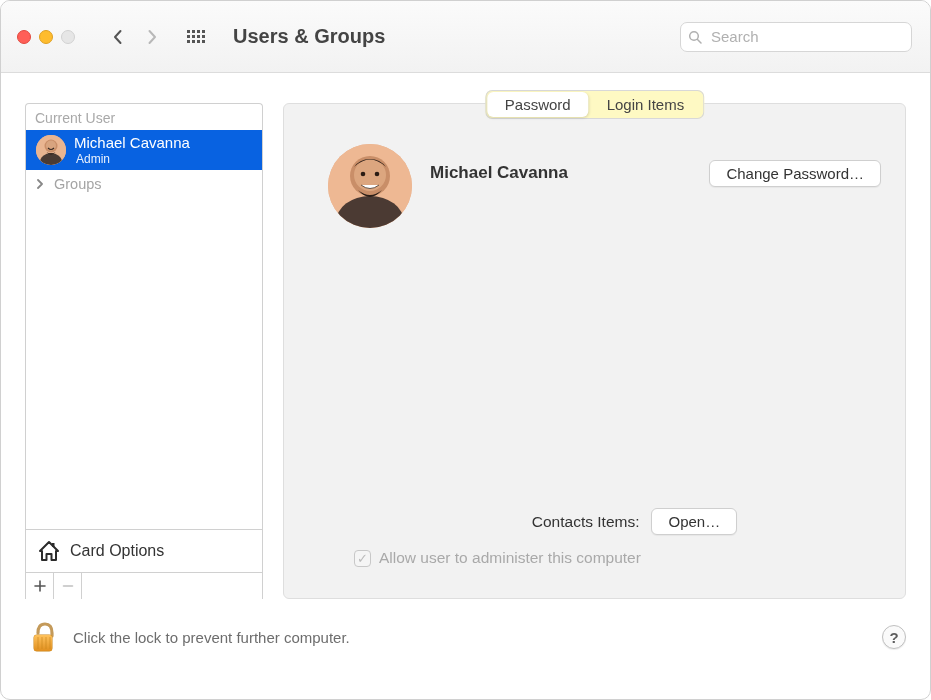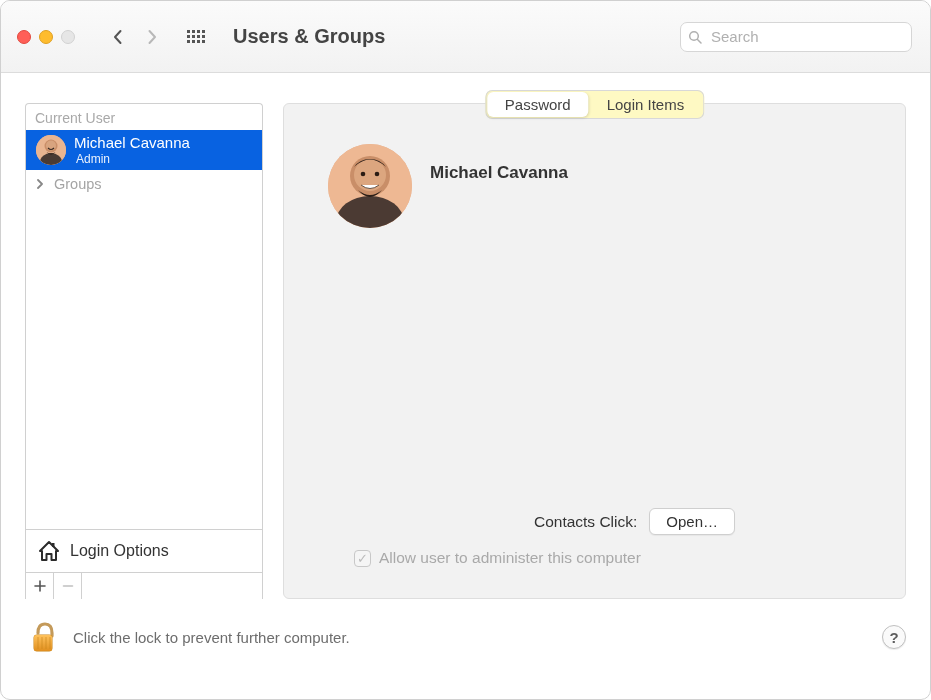--- a/index.html
+++ b/index.html
@@ -364,21 +364,21 @@
       </div>
     </div>
     <div class="sb-footer">
       <div class="login-options">
         <span class="home-icon">
           <svg viewBox="0 0 26 26" width="26" height="26">
             <path d="M4 13 L13 4 L22 13 L20 13 L20 22 L15.5 22 L15.5 16 L10.5 16 L10.5 22 L6 22 L6 13 Z" fill="none" stroke="#2b2b2b" stroke-width="2" stroke-linejoin="round"></path>
             <rect x="16" y="5" width="2.5" height="4" fill="#2b2b2b"></rect>
           </svg>
         </span>
-        <span>Login Options</span>
+        <span>Card Options</span>
       </div>
       <div class="add-remove">
         <div class="ar-btn">
           <svg width="12" height="12" viewBox="0 0 12 12">
               <path d="M6 1 L6 11 M1 6 L11 6" stroke="#555" stroke-width="1.6" stroke-linecap="round"></path>
             </svg>
         </div>
         <div class="ar-btn disabled">
           <svg width="12" height="12" viewBox="0 0 12 12">
               <path d="M1.5 6 L10.5 6" stroke="#c0c0c0" stroke-width="1.6" stroke-linecap="round"></path>
@@ -404,24 +404,25 @@
           <circle cx="42" cy="31" r="16" fill="#dca67f"></circle>
           <path d="M26 23 Q42 8 58 23 Q52 15 42 15 Q32 15 26 23 Z" fill="#2e2019"></path>
           <circle cx="35" cy="30" r="2.3" fill="#2b1c14"></circle>
           <circle cx="49" cy="30" r="2.3" fill="#2b1c14"></circle>
           <path d="M30 46 Q42 60 54 46 Q48 51 42 51 Q36 51 30 46 Z" fill="#2c1f18"></path>
           <path d="M33 41 Q42 48 51 41" fill="#fff"></path>
           <path d="M33 41 Q42 48 51 41" fill="none" stroke="#2b1c14" stroke-width="0.7"></path>
         </svg>
       </div>
       <div class="user-name">Michael Cavanna</div>
+      <button class="push-btn change-pw">Change Password…</button>
     </div>
 
     <div class="contacts-row">
-      <span class="lbl">Contacts Click:</span>
+      <span class="lbl">Contacts Items:</span>
       <button class="push-btn">Open…</button>
     </div>
 
     <div class="admin-row">
       <span class="cbx">
         <span class="chk">✓</span>
       </span>
       <span>Allow user to administer this computer</span>
     </div>
   </div>

